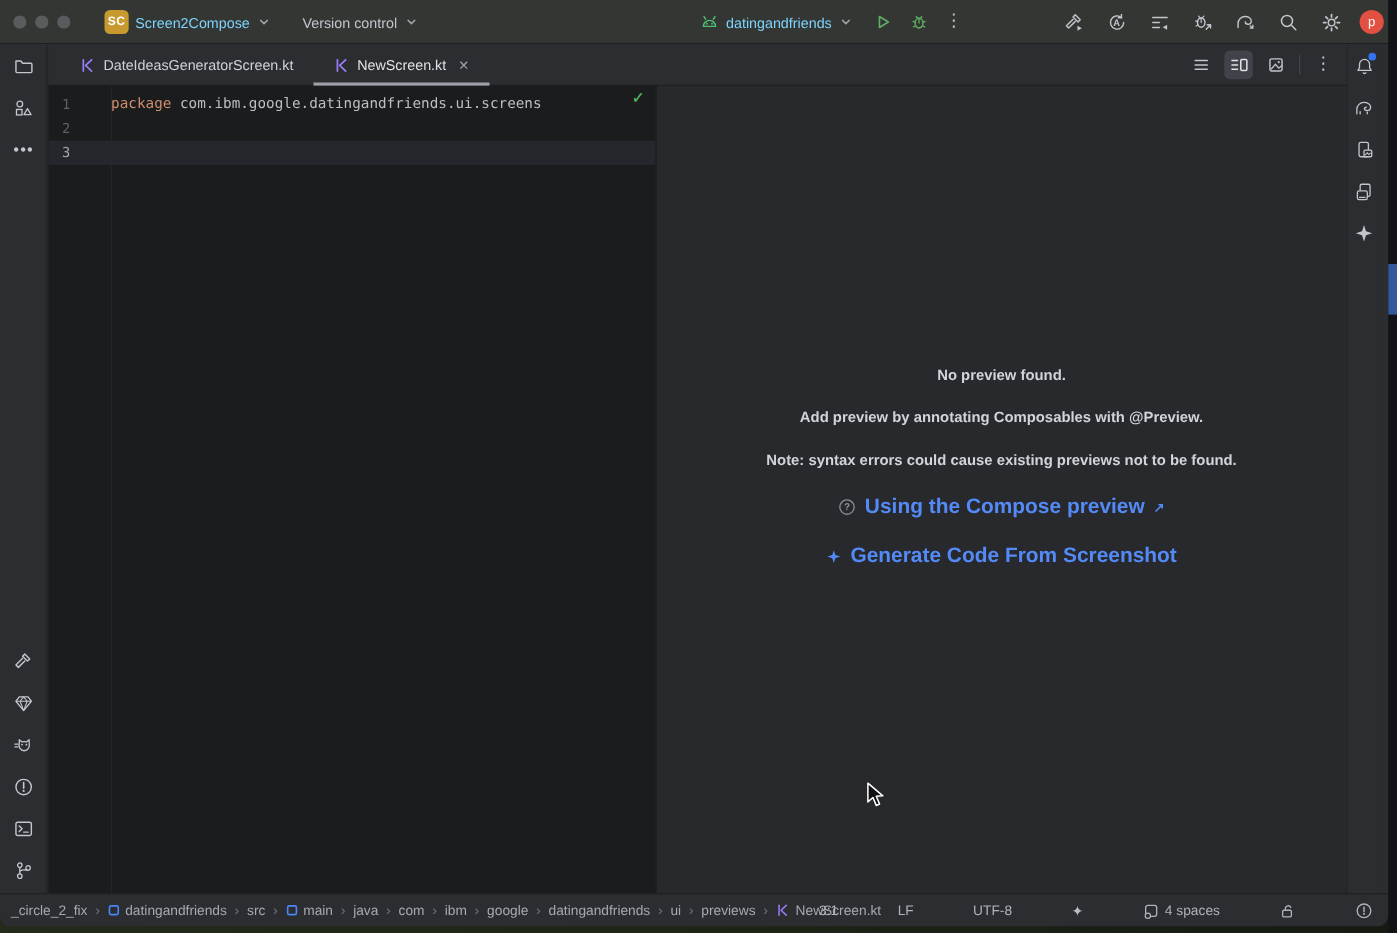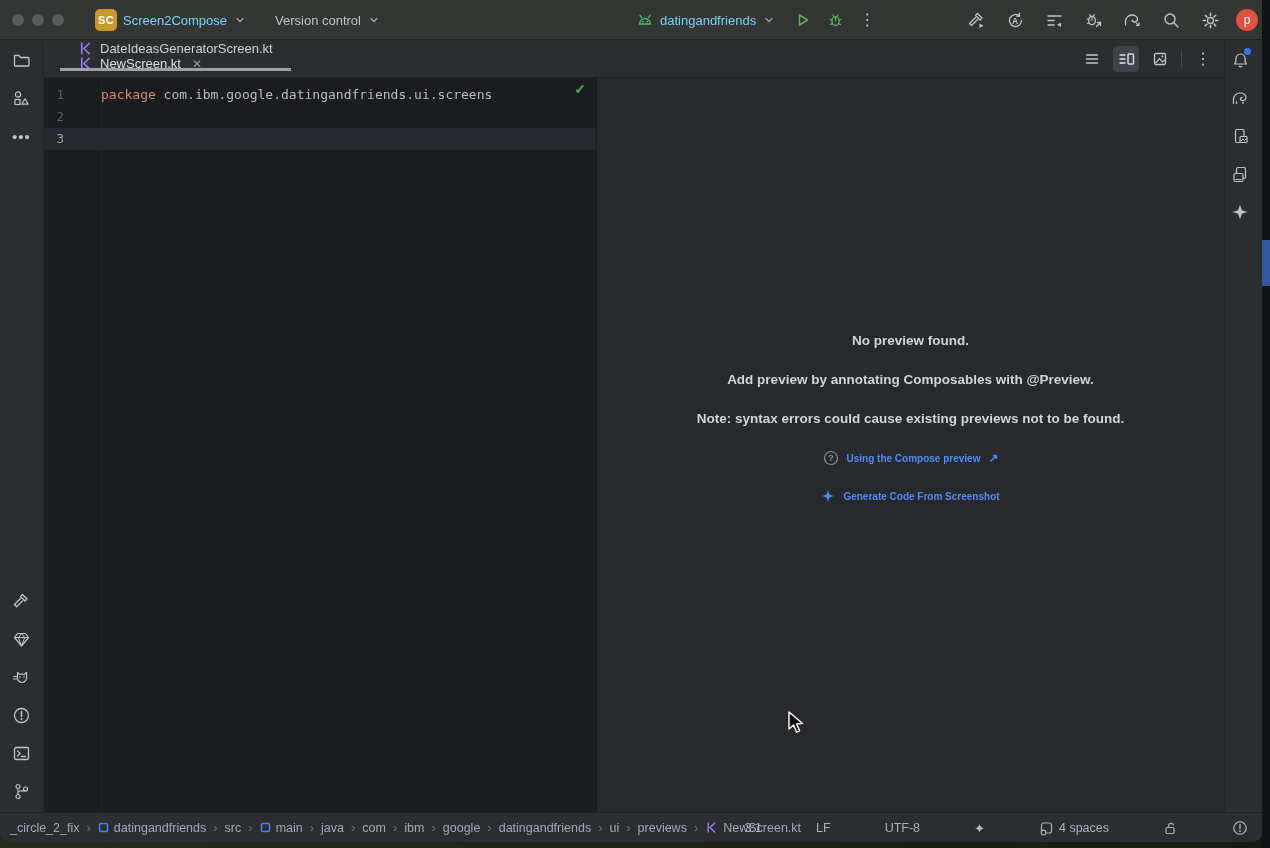--- a/index.html
+++ b/index.html
@@ -31,21 +31,21 @@
   .stripe-left { position:absolute; left:0; top:41px; bottom:30px; width:43px; background:#2b2d30; border-right:1px solid #222427; }
   .stripe-right { position:absolute; right:8px; top:41px; bottom:30px; width:30px; background:#2b2d30; border-left:1px solid #222427; }
   .stripe-icon { width:43px; height:38px; display:flex; align-items:center; justify-content:center; position:relative; }
   .stripe-right .stripe-icon { width:30px; }
   .stripe-bottom { position:absolute; bottom:2px; left:0; width:43px; }
   .dots-more { color:#c2c5cb; font-size:15px; letter-spacing:1px; }
   .bell-dot { position:absolute; top:7px; right:4px; width:7px; height:7px; border-radius:50%; background:#3574f0; }
 
   
   .tabbar { position:absolute; left:44px; top:41px; right:38px; height:37px; background:#2b2d30; border-bottom:1px solid #1e1f22; }
-  .tabs { position:absolute; left:16px; top:0; height:37px; display:flex;flex-direction:column; }
+  .tabs { position:absolute; left:10px; top:0; height:37px; display:flex; }
   .tab { display:flex; align-items:center; gap:7px; padding:0 18px; font-size:13px; color:#cfd2d8; position:relative; }
   .tab.active { color:#dfe1e5; }
   .tab.active::after { content:""; position:absolute; left:0; right:0; bottom:0; height:3px; background:#9da0a6; }
   .tab-close { color:#9da1a8; font-size:12px; margin-left:4px; }
   .view-modes { position:absolute; right:8px; top:5px; display:flex; align-items:center; gap:8px; }
   .vm-btn { width:26px; height:26px; border-radius:5px; display:flex; align-items:center; justify-content:center; }
   .vm-btn.sel { background:#404349; }
   .vm-sep { width:1px; height:18px; background:#43464b; }
 
   
@@ -60,21 +60,21 @@
   .cur-line .ed-gutter { color:#a6a8ad; }
   .ed-check { position:absolute; right:10px; top:3px; color:#4fa95a; font-size:14px; font-weight:bold;
               font-family:"Liberation Sans",sans-serif; }
   .gutter-rule { position:absolute; left:57px; top:0; bottom:0; width:1px; background:rgba(255,255,255,0.04); }
 
   
   .preview { position:absolute; left:596px; top:78px; right:38px; bottom:30px; background:#27292c; border-left:1px solid #1a1b1d;font-weight:bold; }
   .pv-center { position:absolute; left:0; right:0; top:255px; text-align:center; color:#d2d4d9; font-size:13.5px; }
   .pv-msg { margin-bottom:24px; }
   .pv-link-row { display:flex; align-items:center; justify-content:center; gap:8px; margin-bottom:23px; }
-  .pv-link { color:#548af7; font-size:10px; }
+  .pv-link { color:#548af7; font-size:19px; }
   .pv-arrow { color:#548af7; font-size:12px; }
 
   
   .statusbar { position:absolute; left:0; right:0; bottom:0; height:30px; background:#2b2d30; border-top:1px solid #1e1f22;
                display:flex; align-items:center; font-size:12.5px; color:#a4a9b2; }
   .crumbs { display:flex; align-items:center; gap:7px; padding-left:10px; white-space:nowrap; }
   .crumb { display:flex; align-items:center; gap:5px; }
   .crumb-sep { color:#6f747d; font-size:13px; }
   .sb-right { position:absolute; right:14px; top:0; height:30px; display:flex; align-items:center; gap:17px; }
   .sb-item { display:flex; align-items:center; gap:5px; color:#aeb2ba;margin-left:37px; }

